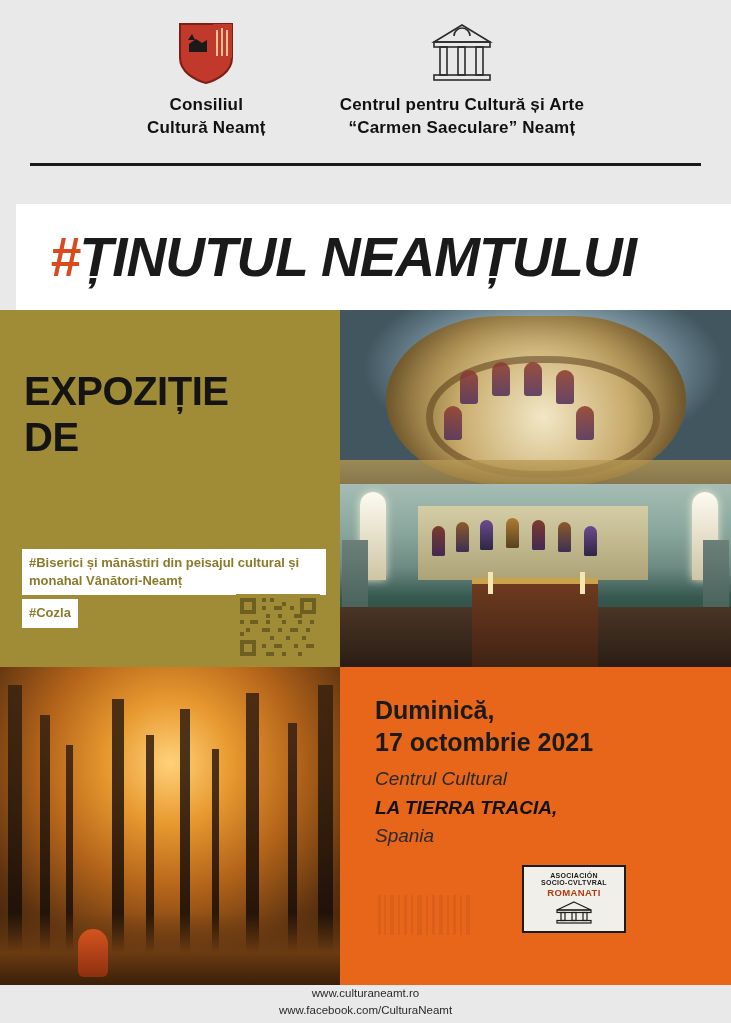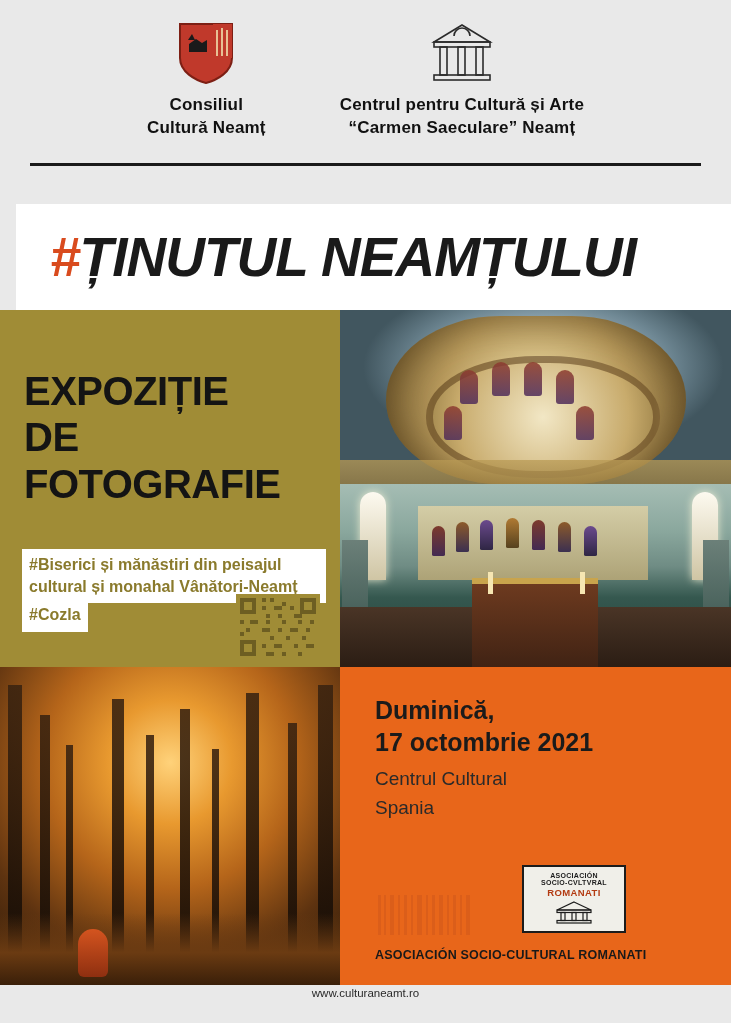--- a/index.html
+++ b/index.html
@@ -104,21 +104,21 @@
     font-weight: bold;
     color: #141414;
     line-height: 1.16;
     letter-spacing: -0.5px;
   }
   .expo-title span { display: block; }
   .tag {
     position: absolute;
     background: #ffffff;
     color: #8a7a2c;
-    font-size: 16px;
+    font-size: 13px;
     font-weight: bold;
     padding: 5px 7px 6px 7px;
     line-height: 1.35;
   }
   .tag1 { left: 22px; top: 239px; width: 290px; }
   .tag2 { left: 22px; top: 289px; }
   .qr {
     position: absolute;
     left: 236px;
     top: 594px;
@@ -279,20 +279,21 @@
     font-weight: bold;
     color: #1b1b1b;
     line-height: 1.28;
   }
   .info .venue {
     position: absolute;
     left: 35px; top: 98px;
     font-size: 19px;
     color: #2a2a2a;
     line-height: 1.5;
+    font-style: italic;
   }
   .info .venue .strong {
     font-weight: bold;
     color: #111;
   }
   .seal {
     position: absolute;
     left: 182px; top: 198px;
     width: 104px; height: 68px;
     background: #f0efe9;
@@ -393,21 +394,20 @@
   <div class="title-band">
     <div class="title-text">
       <span class="hash">#</span><span>ȚINUTUL NEAMȚULUI</span>
     </div>
   </div>
 
   <div class="olive">
     <div class="expo-title">
       <span>EXPOZIȚIE</span>
       <span>DE</span>
-      <span>FOTOGRAFIE</span>
     </div>
     <div class="tag tag1">#Biserici și mănăstiri din peisajul cultural și monahal Vânători-Neamț</div>
     <div class="tag tag2">#Cozla</div>
   </div>
 
   <div class="qr">
     <svg width="84" height="66" viewBox="0 0 84 66">
       <rect width="84" height="66" fill="#a08c36"></rect>
       <g fill="#6d5e22">
         <rect x="4" y="4" width="16" height="16"></rect>
@@ -497,20 +497,21 @@
     <div class="figure"></div>
   </div>
 
   <div class="info">
     <div class="date">
       <div>Duminică,</div>
       <div>17 octombrie 2021</div>
     </div>
     <div class="venue">
       <div>Centrul Cultural</div>
+      <div class="strong">LA TIERRA TRACIA,</div>
       <div>Spania</div>
     </div>
 
     <div class="barcode">
       <svg width="96" height="40" viewBox="0 0 96 40">
         <g fill="#d2581a">
           <rect x="0" y="0" width="3" height="40"></rect>
             <rect x="6" y="0" width="2" height="40"></rect>
           <rect x="12" y="0" width="4" height="40"></rect>
             <rect x="20" y="0" width="2" height="40"></rect>
@@ -539,20 +540,20 @@
             <rect x="6" y="10" width="34" height="2.5"></rect>
             <rect x="10" y="12.5" width="4" height="8"></rect>
             <rect x="21" y="12.5" width="4" height="8"></rect>
             <rect x="32" y="12.5" width="4" height="8"></rect>
             <rect x="6" y="20.5" width="34" height="2.5"></rect>
           </g>
         </svg>
       </div>
     </div>
 
-    <div class="assoc">ASOCIACIÓN SOCIO-CULTURAL ROMANATI</div>
   </div>
 
   <div class="footer">
     <div>www.culturaneamt.ro</div>
+    <div>www.facebook.com/CulturaNeamt</div>
   </div>
 
 </div>
 
 </body></html>

